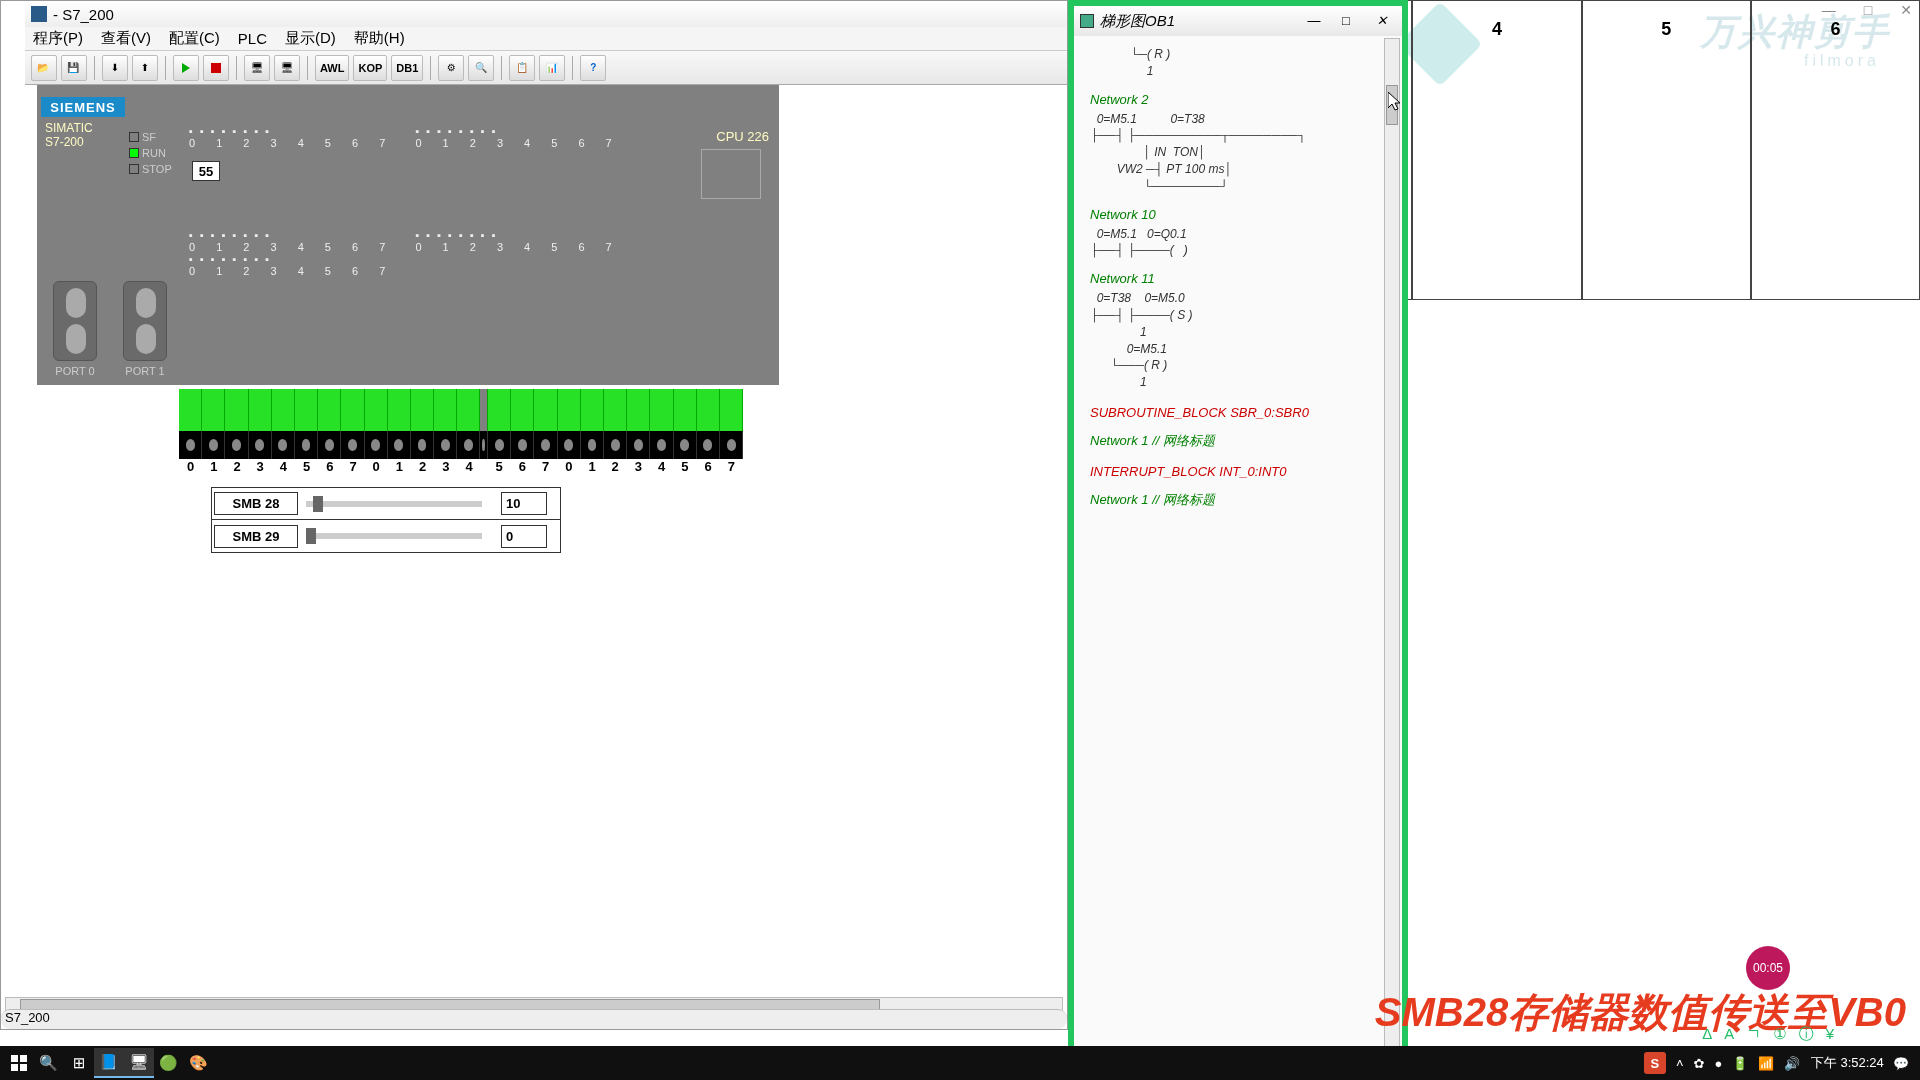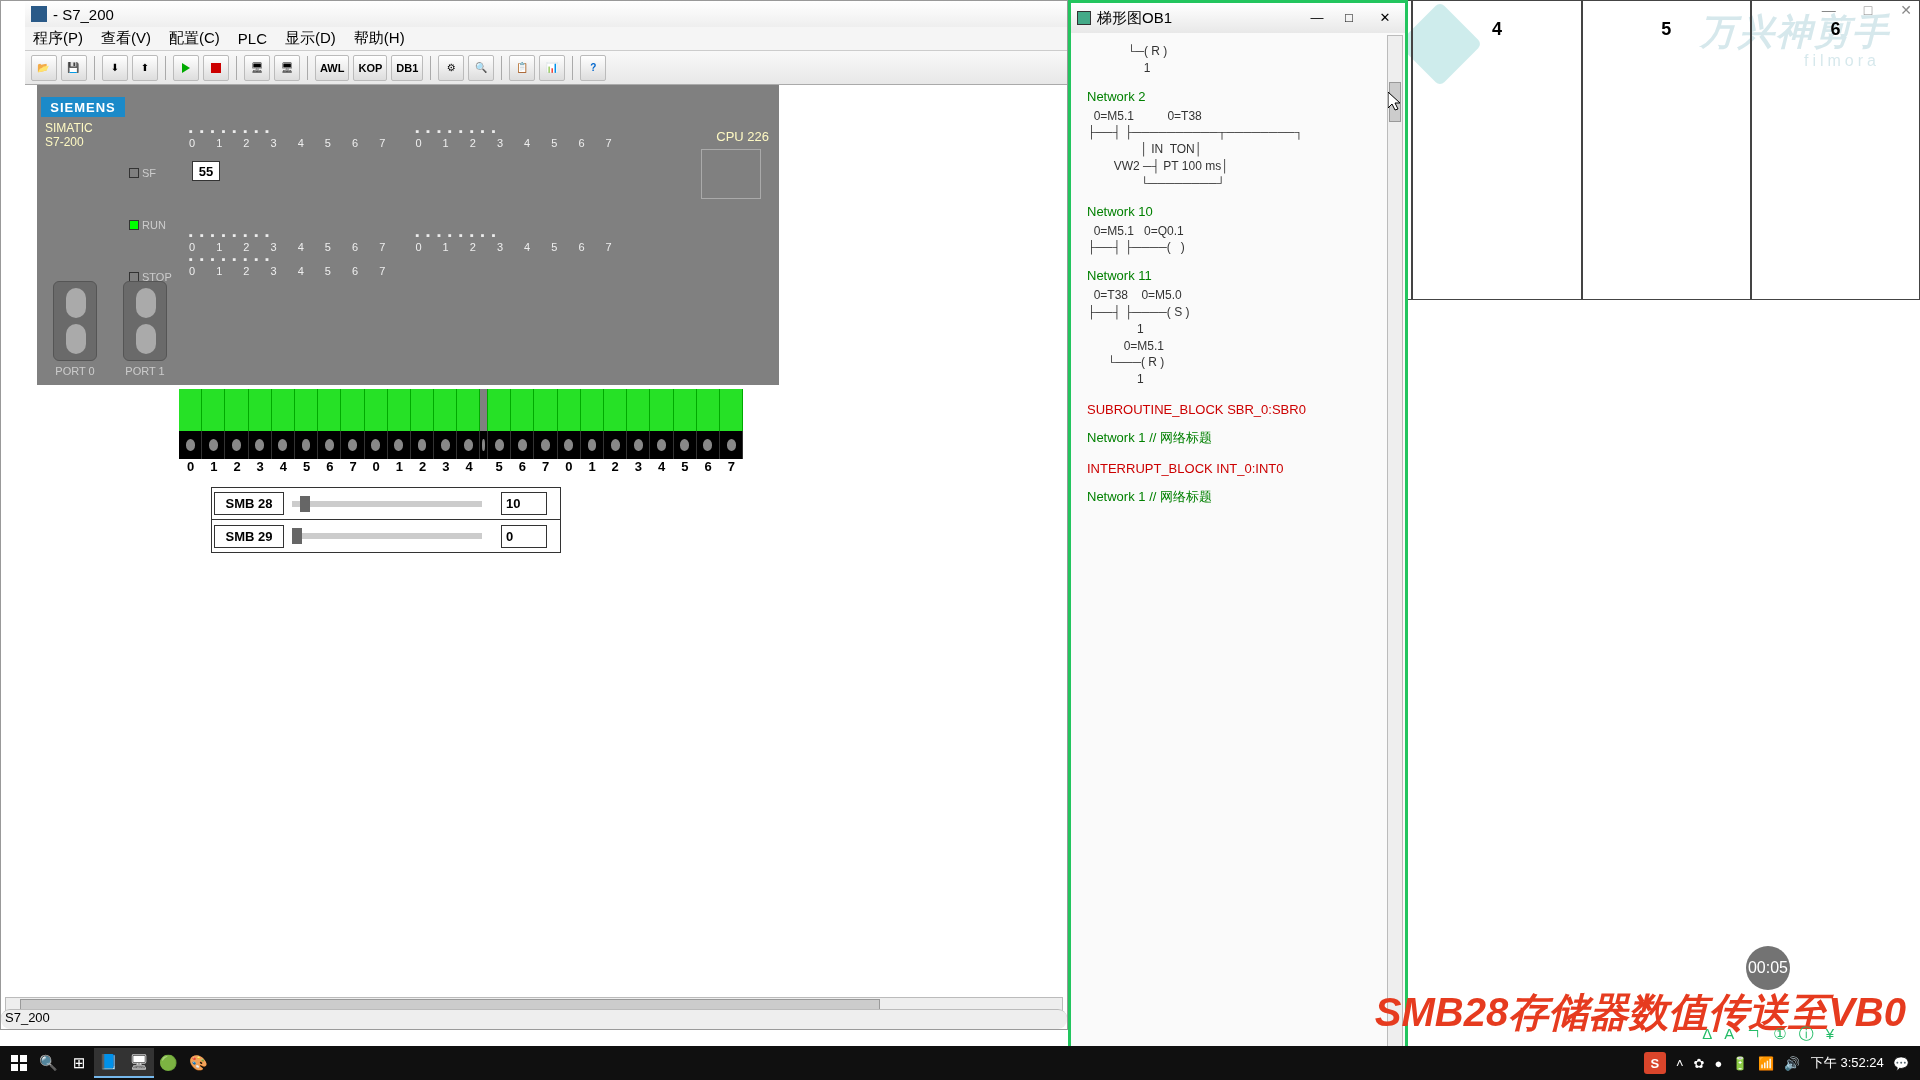--- a/index.html
+++ b/index.html
@@ -17,21 +17,21 @@
 .tb-btn.text { width: auto; padding: 0 4px; font-size: 11px; font-weight: bold; }
 .play-tri { width:0;height:0;border-left:8px solid #0a0;border-top:5px solid transparent;border-bottom:5px solid transparent; }
 .stop-sq { width:10px;height:10px;background:#c00; }
 
 
 .sim-area { position: relative; height: 920px; background: #fff; }
 .plc-panel { position: absolute; left: 12px; top: 0; width: 742px; height: 300px; background: #808080; color: #fff; }
 .siemens-box { position: absolute; left: 4px; top: 12px; width: 84px; height: 20px; background: #1b8ac9; color: #fff; font-size: 13px; font-weight: bold; display:flex;align-items:center;justify-content:center;letter-spacing:1px; }
 .plc-label { position: absolute; font-size: 12px; color: #fef9c3; }
 .status-leds { position: absolute; left: 92px; top: 44px; font-size: 11px; color: #ccc; }
-.status-leds div { height: 16px; display:flex;align-items:center;margin-top:36px; }
+.status-leds div { height: 16px; display:flex;align-items:center; }
 .led { width:10px;height:10px;border:1px solid #333;margin-right:3px; }
 .led.green { background:#0f0; }
 .io-row { position: absolute; font-size: 11px; color:#eee; }
 .io-block { display:inline-block; margin-right:18px; }
 .bits { letter-spacing: 7px; }
 .nums { letter-spacing: 9px; }
 .port { position:absolute; width:44px; height:80px; border:1px solid #555; background:#6a6a6a; border-radius:6px; }
 .port::before,.port::after { content:''; position:absolute; left:12px; width:20px; height:30px; border-radius:10px; background:#aaa; }
 .port::before { top:6px; } .port::after { bottom:6px; }
 .port-lbl { position:absolute; font-size:11px; color:#ccc; text-align:center; width:44px; }
@@ -46,45 +46,45 @@
 .term-bot { height:28px; background:#000; display:flex; }
 .term-bolt { flex:1; border-right:1px solid #333; position:relative; }
 .term-bolt::after { content:''; position:absolute; left:30%; top:30%; width:40%; height:40%; background:#888; border-radius:50%; }
 .term-nums { display:flex; font-size:13px; font-weight:bold; }
 .term-nums span { flex:1; text-align:center; }
 
 
 .smb-panel { position:absolute; left:186px; top:402px; width:350px; border:1px solid #333; }
 .smb-row { height:32px; display:flex; align-items:center; border-bottom:1px solid #333; }
 .smb-row:last-child { border-bottom:none; }
-.smb-lbl { width:70px; border:1px solid #333; margin:2px; font-size:13px; font-weight:bold; text-align:center; padding:3px 0; }
+.smb-lbl { width:84px; border:1px solid #333; margin:2px; font-size:13px; font-weight:bold; text-align:center; padding:3px 0; }
 .smb-slider { flex:1; height:6px; background:#ccc; margin:0 6px; position:relative; }
 .smb-thumb { position:absolute; width:10px; height:16px; background:#666; top:-5px; }
 .smb-val { width:46px; border:1px solid #333; margin:13px; font-size:13px; font-weight:bold; padding:3px 4px; }
 
 .track-full { position:absolute; top:0; left:12px; width:1908px; height:300px; display:flex; pointer-events:none; }
 .track-full .tcell { border:1px solid #444; width:173px; height:300px; font-size:18px; font-weight:bold; text-align:center; padding-top:18px; background:transparent; }
 
 
-.ladder-window { position:absolute; left:1068px; top:0; width:340px; height:1076px; border:3px solid #22c55e; background:#fafafa; }
+.ladder-window { position:absolute; left:1068px; top:0; width:340px; height:1076px; border:6px solid #22c55e; background:#fafafa;font-style:italic; }
 .ladder-title { height:30px; background:linear-gradient(#fff,#e8e8e8); display:flex; align-items:center; font-size:15px; padding:0 6px; }
 .ladder-title .ic { width:14px;height:14px;background:#4a8;margin-right:6px; border:1px solid #333; }
 .wbtn { position:absolute; top:4px; width:24px; height:20px; display:flex;align-items:center;justify-content:center; font-size:13px; cursor:pointer; }
 .ladder-body { padding:10px 16px; font-size:13px; font-family:"Courier New",monospace; color:#333; overflow:auto; height:940px; position:relative; }
 .net-title { color:#008000; font-size:13px; margin:12px 0 4px; }
 .subr { color:#c00; font-size:13px; margin-top:14px; }
 .rung { font-size:12px; line-height:1.4; white-space:pre; }
 
 
 .mw-ctrls { position:absolute; right:8px; top:2px; display:flex; gap:28px; }
 .mw-ctrls span { font-size:14px; color:#888; }
 
 
 .anno { position:absolute; right:14px; bottom:40px; font-size:40px; font-weight:bold; color:#e63b1f; font-style:italic; font-family:"SimHei",sans-serif; }
-.timer-badge { position:absolute; right:130px; bottom:90px; width:44px;height:44px; border-radius:50%; background:#737373; color:#fff; font-size:16px; display:flex;align-items:center;justify-content:center; }
+.timer-badge { position:absolute; right:130px; bottom:90px; width:44px;height:44px; border-radius:50%; background:#be185d; color:#fff; font-size:12px; display:flex;align-items:center;justify-content:center; }
 
 
 .watermark { position:absolute; right:30px; top:8px; font-size:36px; color:rgba(30,130,150,0.18); font-weight:bold; letter-spacing:2px; font-style:italic; }
 .watermark-sub { position:absolute; right:40px; top:52px; font-size:16px; color:rgba(30,130,150,0.18); letter-spacing:4px; }
 .wm-diamond { position:absolute; right:450px; top:14px; width:60px;height:60px; background:rgba(34,170,170,0.22); transform:rotate(45deg); border-radius:6px; }
 
 
 .hscroll { position:absolute; bottom:14px; left:4px; right:4px; height:18px; background:#eee; border:1px solid #bbb; }
 .hscroll-thumb { position:absolute; left:14px; top:1px; height:14px; width:860px; background:#ccc; border:1px solid #999; }
 .statusbar { position:absolute; bottom:0; left:0; right:0; height:20px; background:#eee; border-top:1px solid #bbb; font-size:13px; padding:0 4px;border-radius:9px; }

